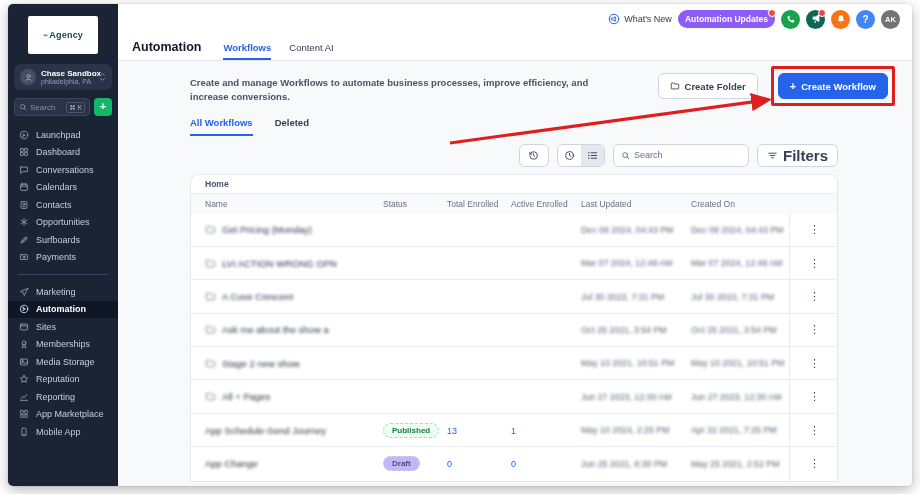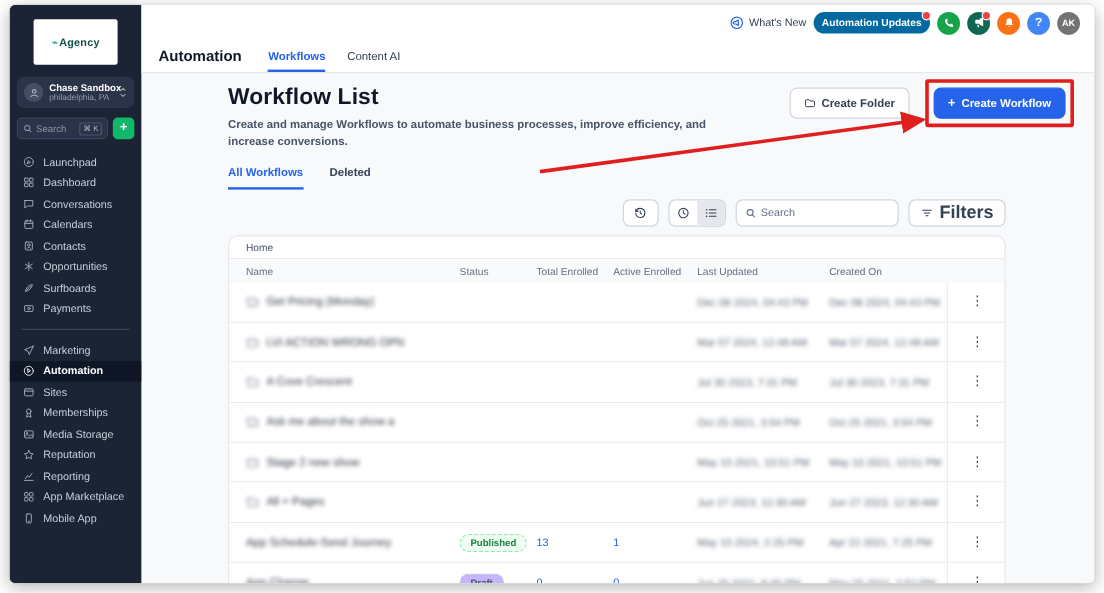--- a/index.html
+++ b/index.html
@@ -35,21 +35,21 @@
   .nav-item.active { background:#0f1726; color:#ffffff; font-weight:bold; }
   .nav-item.active .icon { color:#e4e9f0; }
   .nav-divider { height:1px; background:#39455c; margin:6px 10px; }
 
   
   .main { flex:1; display:flex; flex-direction:column; min-width:0; background:#f8f9fb; }
   .topbar { height:30px; background:#fff; display:flex; align-items:center; justify-content:flex-end; gap:6px; padding-right:12px; }
   .whats-new { display:flex; align-items:center; gap:4px; font-size:9px; color:#344054; cursor:pointer; }
   .whats-new .icon { color:#2563eb; display:flex; }
   .whats-new .icon svg { width:12px; height:12px; }
-  .pill { position:relative; background:#0369a1; color:#fff; font-size:8.5px; font-weight:bold; border-radius:999px; padding:4px 7px; cursor:pointer; }
+  .pill { position:relative; background:#8b5cf6; color:#fff; font-size:8.5px; font-weight:bold; border-radius:999px; padding:4px 7px; cursor:pointer; }
   .dot::after { content:""; position:absolute; top:-1px; right:-1px; width:6px; height:6px; background:#ef4444; border:1px solid #fff; border-radius:50%; }
   .circle-btn { position:relative; width:19px; height:19px; border-radius:50%; display:flex; align-items:center; justify-content:center; color:#fff; cursor:pointer; flex-shrink:0; }
   .circle-btn svg { width:10px; height:10px; }
   .cb-phone { background:#16a34a; }
   .cb-megaphone { background:#0e6655; }
   .cb-bell { background:#f97316; }
   .cb-help { background:#4285f4; font-size:10px; font-weight:bold; }
   .cb-avatar { background:#737373; font-size:7.5px; font-weight:bold; }
 
   .nav-header { height:27px; background:#fff; border-bottom:1px solid #e4e7ec; display:flex; align-items:center; padding-left:14px; gap:22px; }
@@ -81,21 +81,21 @@
   .seg-cell { width:23px; display:flex; align-items:center; justify-content:center; color:#344054; cursor:pointer; }
   .seg-cell svg { width:11px; height:11px; }
   .seg-cell.active { background:#e4e7ec; }
   .search-box { width:136px; height:23px; background:#fff; border:1px solid #d0d5dd; border-radius:6px; display:flex; align-items:center; padding:0 7px; gap:4px; }
   .search-box svg { width:9px; height:9px; color:#667085; flex-shrink:0; }
   .search-box input { border:none; outline:none; font-size:9px; color:#344054; width:100%; font-family:inherit; }
   .search-box input::placeholder { color:#667085; }
   .filters-btn { padding:0 9px; gap:5px; font-size:15px; font-weight:bold; }
 
   .table { width:648px; margin-top:7px; background:#fff; border:1px solid #e4e7ec; border-radius:8px 8px 0 0; overflow:hidden; }
-  .crumb-row { padding:4px 14px; font-size:8.5px; color:#475467; border-bottom:1px solid #eaecf0; }
+  .crumb-row { padding:4px 14px; font-size:8.5px; color:#475467; border-bottom:1px solid #eaecf0;font-weight:bold; }
   .grid { display:grid; grid-template-columns:192px 64px 64px 70px 110px 98px 50px; align-items:center; }
   .thead { background:#f9fafb; height:20px; font-size:8.5px; color:#667085; font-weight:500; }
   .thead > div:first-child { padding-left:14px; }
   .trow { height:33.4px; border-bottom:1px solid #eaecf0; font-size:9.5px; background:#fff; }
   .trow:last-child { border-bottom:none; }
   .name-cell { padding-left:14px; display:flex; align-items:center; gap:6px; color:#101828; font-weight:500; min-width:0; }
   .name-cell .icon { color:#667085; display:flex; flex-shrink:0; }
   .name-cell .icon svg { width:11px; height:11px; }
   .name-text { white-space:nowrap; overflow:hidden; }
   .redact { filter:blur(1.7px); opacity:.9; }
@@ -356,21 +356,20 @@
         <span class="nav-title">Automation</span>
         <div class="nav-tabs">
           <span class="nav-tab active">Workflows</span>
           <span class="nav-tab">Content AI</span>
         </div>
       </div>
 
       <div class="content">
         <div class="page-head">
           <div>
-            <div class="page-title">Workflow List</div>
             <div class="page-desc">Create and manage Workflows to automate business processes, improve efficiency, and increase conversions.</div>
           </div>
           <div class="head-buttons">
             <div class="btn btn-white">
               <svg viewBox="0 0 24 24" fill="none" stroke="currentColor" stroke-width="2" stroke-linejoin="round">
                   <path d="M3 7a2 2 0 012-2h5l2 2.5h7a2 2 0 012 2V17a2 2 0 01-2 2H5a2 2 0 01-2-2V7z"></path>
                 </svg>
               <span>Create Folder</span>
             </div>
             <div class="btn btn-blue" id="create-workflow-btn">

